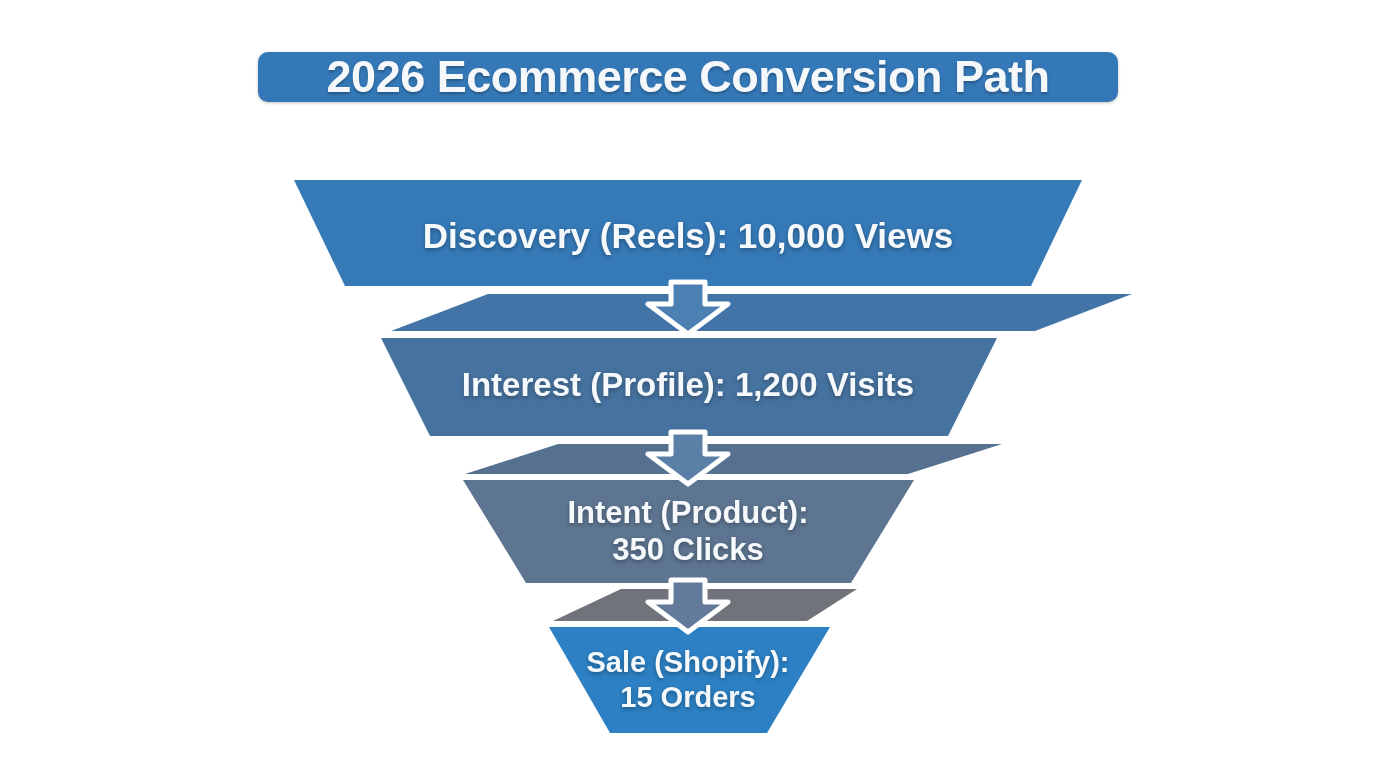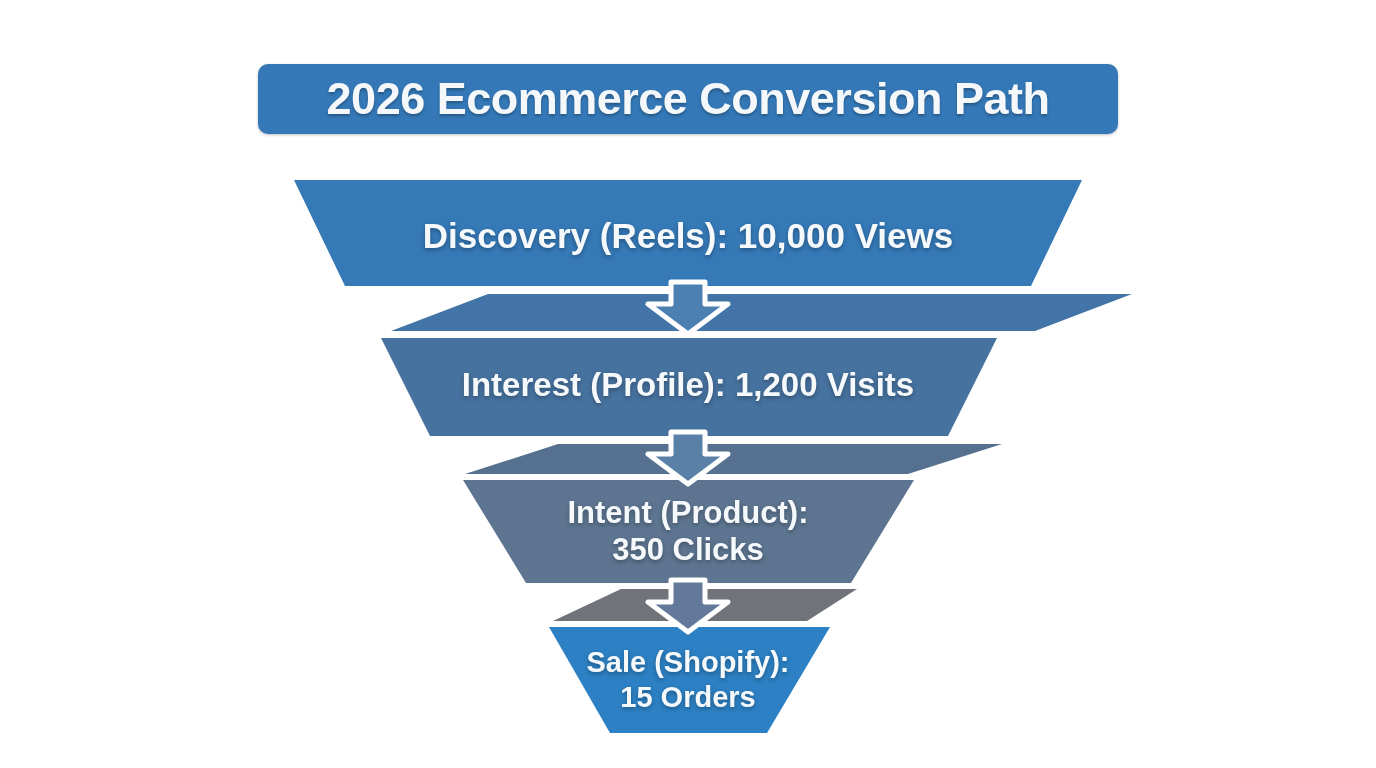--- a/index.html
+++ b/index.html
@@ -5,22 +5,22 @@
   html,body{margin:0;padding:0;background:#ffffff;}
   .canvas{
     position:relative;
     width:1376px;height:768px;
     background:#ffffff;
     overflow:hidden;
     font-family:"Liberation Sans", sans-serif;
   }
   .title-banner{
     position:absolute;
-    left:258px;top:64px;
-    width:860px;height:70px;
+    left:258px;top:52px;
+    width:860px;height:50px;
     border-radius:10px;
     display:flex;align-items:center;justify-content:center;
     box-shadow:0 1px 3px rgba(0,0,0,0.25);
   }
   .title-banner span{
     color:#f5f8fb;
     font-size:45px;
     font-weight:700;
     letter-spacing:-0.5px;
     text-shadow:0 2px 3px rgba(0,0,0,0.28);

